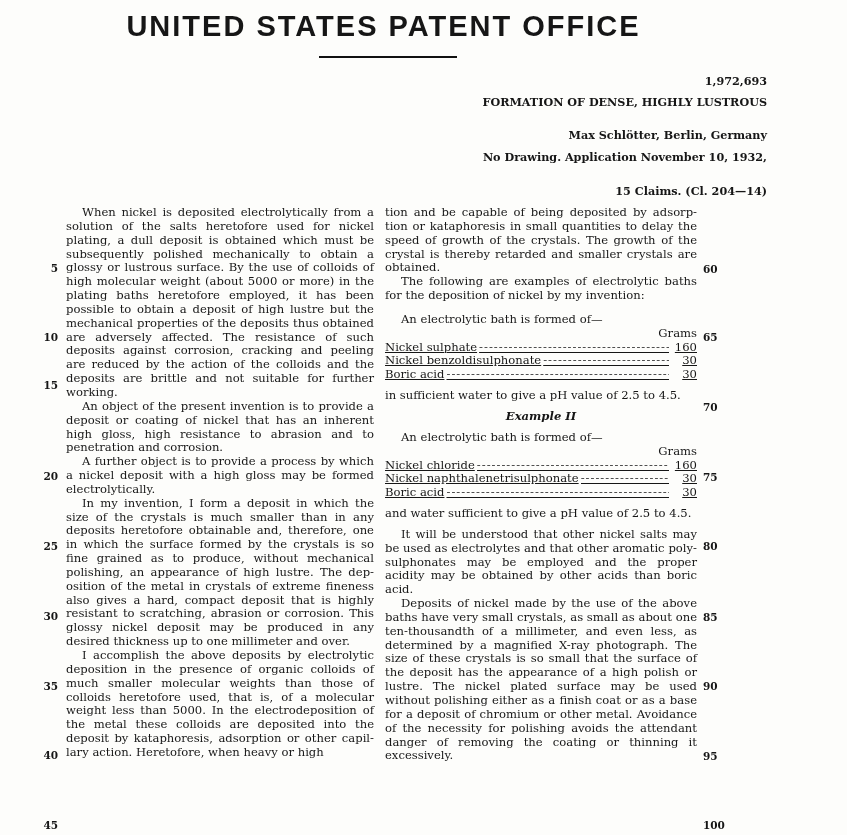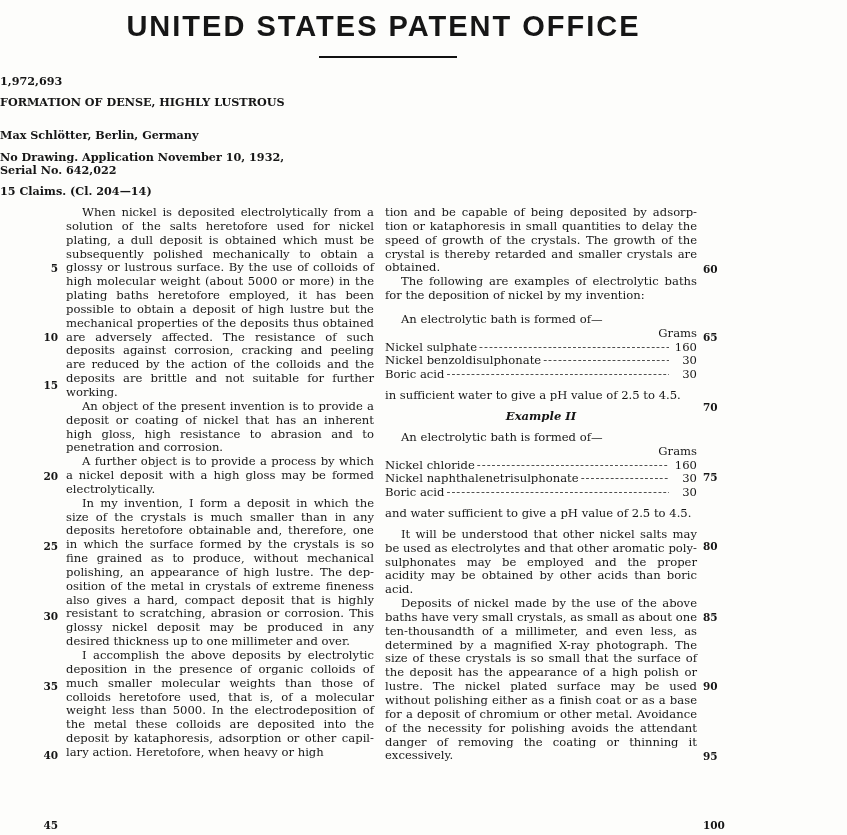--- a/index.html
+++ b/index.html
@@ -16,62 +16,61 @@
     text-align: center;
     font-family: "Liberation Sans", "DejaVu Sans", sans-serif;
     font-weight: bold; font-size: 29px; letter-spacing: 2px;
     transform: translateX(-40px);
   }
   .rule {
     position: absolute; left: 319px; top: 56px; width: 138px; height: 2px;
     background: #111;
   }
   .hdr {
-    position: absolute; left: 0; width: 767px; text-align: left;
+    position: absolute; left: 0; width: 767px; text-align: right;
     font-family: "DejaVu Serif", serif; font-weight: bold;
     font-size: 11.2px; line-height: 13px;
   }
   .col {
     position: absolute; top: 206px;
     font-family: "DejaVu Serif", serif;
     font-size: 11.6px; line-height: 13.85px;
     text-align: justify;
   }
   .col p { margin: 0; }
   .col .ind { text-indent: 16px; }
   #col-left { left: 66px; width: 308px; }
   #col-right { left: 385px; width: 312px; }
   .linenum {
     position: absolute; font-weight: bold; font-size: 10.5px;
     font-family: "DejaVu Serif", serif;
   }
   .ln-left { left: 36px; width: 22px; text-align: right; }
   .ln-right { left: 703px; width: 22px; text-align: left; }
   .ex-title { text-align: center; font-style: italic; font-weight: bold; margin: 7px 0 7px 0 !important; }
-  .leader-row { display: flex; align-items: flex-end; }
+  .leader-row { display: flex; align-items: flex-end; text-decoration: underline; }
   .leader-row .nm { white-space: nowrap; }
   .leader-row .dots { flex: 1; overflow: hidden; white-space: nowrap; margin: 0 2px; letter-spacing: 1px; color: #333; }
   .leader-row .val { white-space: nowrap; width: 26px; text-align: right; }
   .grams { text-align: right; font-weight: normal; }
   .gap6 { height: 7px; }
   .gap10 { height: 10px; }
 </style>
 </head>
 <body>
 
 <div class="page">
 
   <div class="office-title">UNITED STATES PATENT OFFICE</div>
   <div class="rule"></div>
 
   <div class="hdr" style="top:75px;">1,972,693</div>
   <div class="hdr" style="top:96px;">FORMATION OF DENSE, HIGHLY LUSTROUS</div>
   <div class="hdr" style="top:129px;">Max Schlötter, Berlin, Germany</div>
   <div class="hdr" style="top:151px;">No Drawing.   Application November 10, 1932,</div>
-  <div class="hdr" style="top:164px;">Serial No. 642,022</div>
   <div class="hdr" style="top:185px;">15 Claims.   (Cl. 204—14)</div>
 
   <div id="col-left" class="col">
     <p class="ind">When nickel is deposited electrolytically from a solution of the salts heretofore used for nickel plating, a dull deposit is obtained which must be subsequently polished mechanically to obtain a glossy or lustrous surface. By the use of colloids of high molecular weight (about 5000 or more) in the plating baths heretofore employed, it has been possible to obtain a deposit of high lustre but the mechanical properties of the deposits thus obtained are adversely affected. The resistance of such deposits against corrosion, cracking and peeling are reduced by the action of the colloids and the deposits are brittle and not suitable for further working.</p>
     <p class="ind">An object of the present invention is to provide a deposit or coating of nickel that has an inherent high gloss, high resistance to abrasion and to penetration and corrosion.</p>
     <p class="ind">A further object is to provide a process by which a nickel deposit with a high gloss may be formed electrolytically.</p>
     <p class="ind">In my invention, I form a deposit in which the size of the crystals is much smaller than in any deposits heretofore obtainable and, therefore, one in which the surface formed by the crystals is so fine grained as to produce, without mechanical polishing, an appearance of high lustre. The dep­osition of the metal in crystals of extreme fine­ness also gives a hard, compact deposit that is highly resistant to scratching, abrasion or cor­rosion. This glossy nickel deposit may be pro­duced in any desired thickness up to one milli­meter and over.</p>
     <p class="ind">I accomplish the above deposits by electrolytic deposition in the presence of organic colloids of much smaller molecular weights than those of colloids heretofore used, that is, of a molecular weight less than 5000. In the electrodeposition of the metal these colloids are deposited into the deposit by kataphoresis, adsorption or other capil­lary action. Heretofore, when heavy or high</p>
   </div>
 

